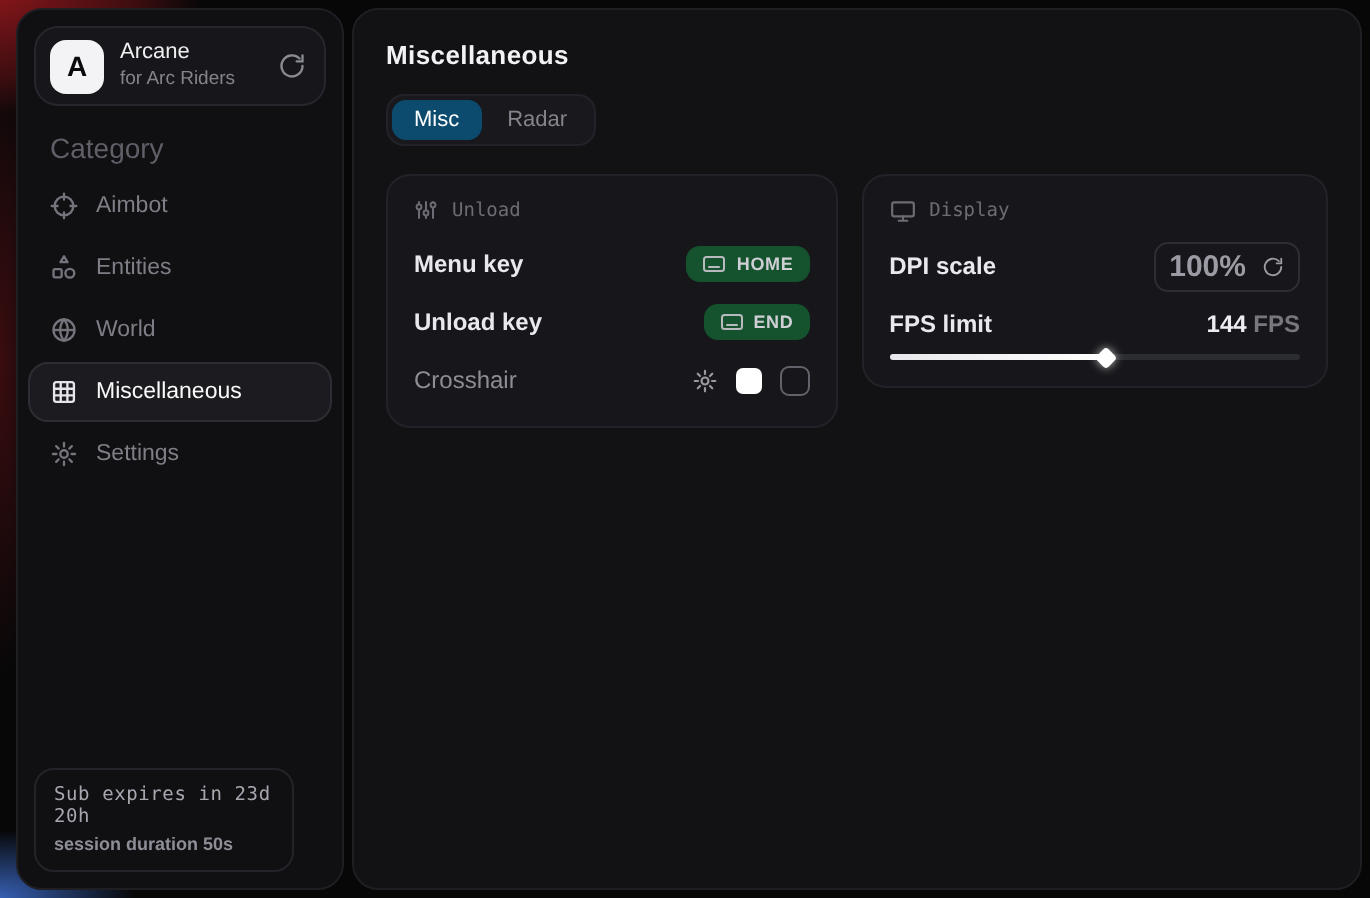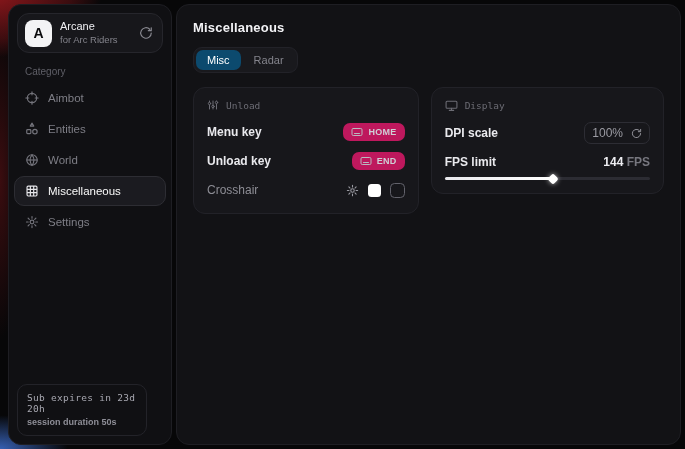--- a/index.html
+++ b/index.html
@@ -25,21 +25,21 @@
   }
   .avatar {
     width:27px; height:27px; border-radius:8px; background:#f3f3f5; color:#0a0a0c;
     display:flex; align-items:center; justify-content:center;
     font-weight:bold; font-size:14px; flex:0 0 auto;
   }
   .brand-text { margin-left:8px; line-height:1.25; }
   .brand-name { font-size:11px; font-weight:normal; color:#efeff2; }
   .brand-sub { font-size:9.5px; color:#84848c; }
   .brand-refresh { margin-left:auto; color:#8a8a92; display:flex; }
-  .category-label { margin:13px 0 6px 16px; font-size:10px; color:#5f5f67; }
+  .category-label { margin:13px 0 6px 16px; font-size:14px; color:#5f5f67; }
   .nav { padding:0 5px; }
   .nav-item {
     display:flex; align-items:center; gap:9px; padding:7px 10px; margin-bottom:1px;
     border:1px solid transparent; border-radius:10px;
     color:#7e7e86; font-size:11.5px; cursor:default;
   }
   .nav-item .ic { display:flex; color:#74747c; }
   .nav-item.active { background:#1b1b20; border-color:#2d2d33; color:#fafafa; }
   .nav-item.active .ic { color:#e6e6ea; }
   .sidebar-footer {
@@ -69,33 +69,33 @@
   }
   .card-head .ic { display:flex; }
   .row {
     display:flex; align-items:center; justify-content:space-between;
     height:20px; margin-bottom:9px;
   }
   .row:last-child { margin-bottom:0; }
   .row-label { font-size:12px; font-weight:bold; color:#e9e9ed; }
   .row-label.dim { color:#8d8d95; font-weight:normal; }
   .keybind {
-    display:flex; align-items:center; gap:5px; background:#be185d; border-radius:7px;
+    display:flex; align-items:center; gap:5px; background:#14532d; border-radius:7px;
     padding:3px 8px; color:#cfcfd5; font-size:9px; font-weight:bold; letter-spacing:.3px;
   }
   .keybind .ic { display:flex; color:#b9b9c0; }
   .crosshair-controls { display:flex; align-items:center; gap:9px; }
   .gear-btn { display:flex; color:#9a9aa2; }
   .swatch { width:13px; height:13px; border-radius:3.5px; background:#ffffff; }
   .checkbox { width:15px; height:15px; border-radius:4.5px; border:1.5px solid #62626b; background:transparent; }
   .dpi-box {
     display:flex; align-items:center; gap:8px; border:1px solid #2d2d34; border-radius:7px;
     padding:3px 7px;
   }
-  .dpi-value { font-size:12px; color:#9b9ba3; }
+  .dpi-value { font-size:15px; color:#9b9ba3;font-weight:bold; }
   .dpi-refresh { display:flex; color:#9b9ba3; }
   .fps-value { font-size:12px; font-weight:bold; color:#ededf1; }
   .fps-unit { color:#77777f; }
   .slider { position:relative; margin-top:4px; height:3px; background:#2c2c33; border-radius:2px; }
   .slider-fill {
     position:absolute; left:0; top:0; bottom:0; border-radius:2px;
     background:linear-gradient(90deg,#e8e8ec,#ffffff);
   }
   .slider-thumb {
     position:absolute; top:50%; width:8px; height:8px; background:#ffffff;

